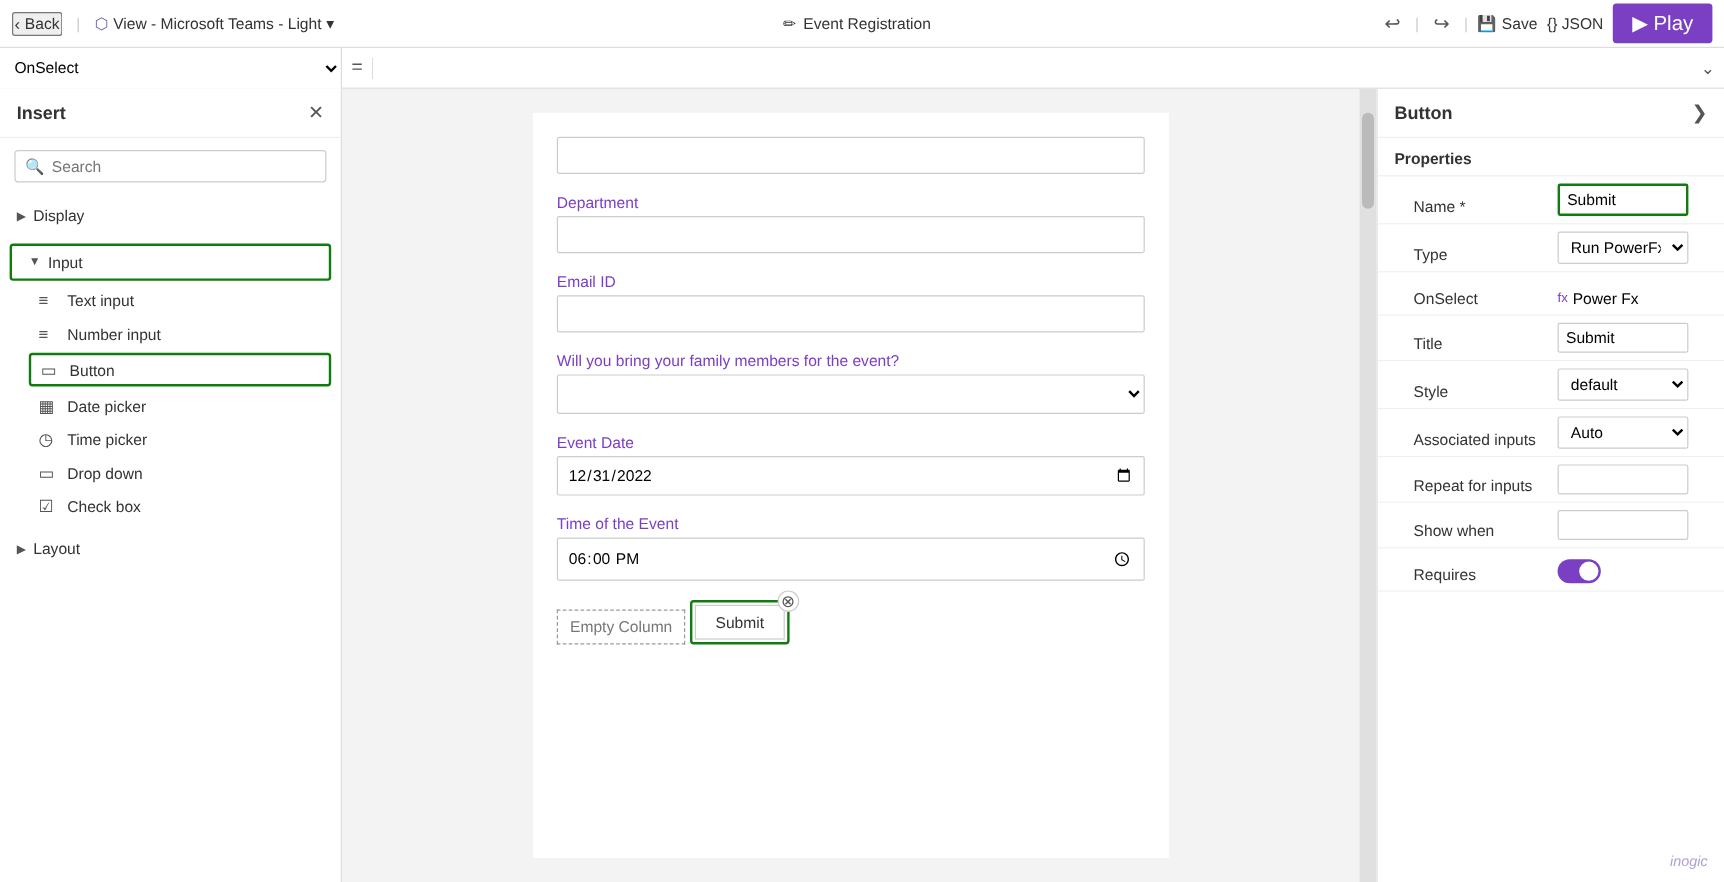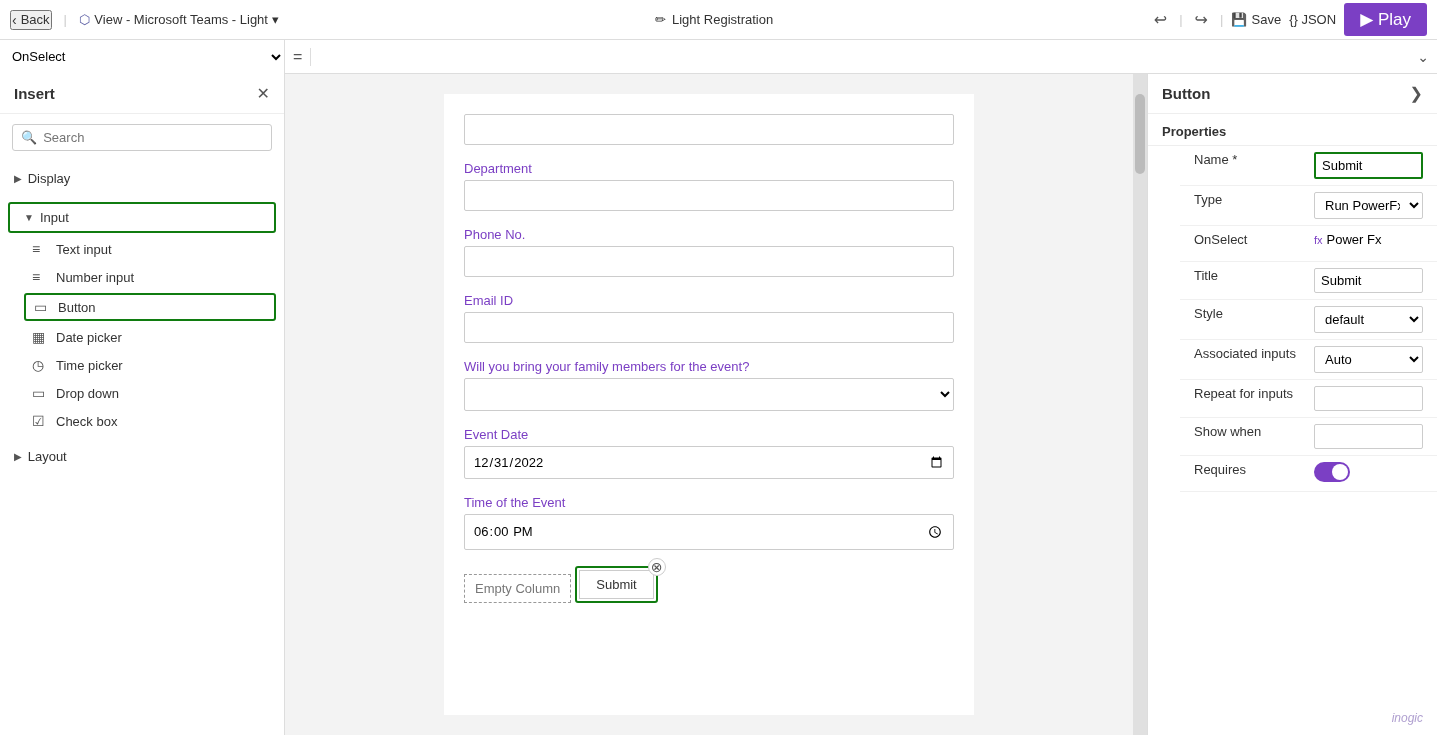--- a/index.html
+++ b/index.html
@@ -83,21 +83,21 @@
       cursor: pointer; color: #333;
     }
 
     
     .right-panel { width: 290px; background: #fff; border-left: 1px solid #ddd; flex-shrink: 0; overflow-y: auto; }
     .right-panel-header { display: flex; align-items: center; justify-content: space-between; padding: 10px 14px; border-bottom: 1px solid #eee; }
     .right-panel-title { font-size: 15px; font-weight: 600; color: #333; }
     .right-panel-expand { color: #555; cursor: pointer; font-size: 16px; }
     .properties-label { font-size: 13px; font-weight: 600; color: #333; padding: 10px 14px 6px; border-bottom: 1px solid #eee; }
 
-    .prop-row { display: flex; align-items: flex-start; padding: 6px 14px; border-bottom: 1px solid #f0f0f0; min-height: 36px; margin-left: 32px; }
+    .prop-row { display: flex; align-items: flex-end; padding: 6px 30px; border-bottom: 1px solid #f0f0f0; min-height: 36px; }
     .prop-label { width: 120px; font-size: 13px; color: #333; flex-shrink: 0; }
     .prop-value { flex: 1; }
     .prop-input {
       width: 100%; border: 1px solid #ccc; border-radius: 2px; padding: 4px 6px;
       font-size: 13px; outline: none;
     }
     .prop-input.highlighted { border: 2px solid #107c10; }
     .prop-select {
       width: 100%; border: 1px solid #ccc; border-radius: 2px; padding: 4px 6px;
       font-size: 13px; background: #fff; cursor: pointer;
@@ -132,21 +132,21 @@
     <span style="color:#ccc">|</span>
     <button class="view-btn">
       <span style="color:#6264a7;">⬡</span>
       <span>View - Microsoft Teams - Light</span>
       <span>▾</span>
     </button>
   </div>
   <div class="topbar-center">
     <div class="event-reg-label">
       <span>✏</span>
-      <span>Light Registration</span>
+      <span>Event Registration</span>
     </div>
   </div>
   <div class="topbar-right">
     <button class="undo-btn">↩</button>
     <span style="color:#ccc">|</span>
     <button class="redo-btn">↪</button>
     <span style="color:#ccc">|</span>
     <button class="save-btn">
       <span>💾</span>
       <span>Save</span>
@@ -234,24 +234,20 @@
 
         <div class="form-field-group">
           <input class="form-input" type="text" value="" style="">
         </div>
 
         <div class="form-field-group">
           <div class="form-label">Department</div>
           <input class="form-input" type="text" value="" style="">
         </div>
 
-        <div class="form-field-group">
-          <div class="form-label">Phone No.</div>
-          <input class="form-input" type="text" value="" style="">
-        </div>
 
         <div class="form-field-group">
           <div class="form-label">Email ID</div>
           <input class="form-input" type="text" value="" style="">
         </div>
 
         <div class="form-field-group">
           <div class="form-label">Will you bring your family members for the event?</div>
           <select class="form-select">
             <option value=""></option>

